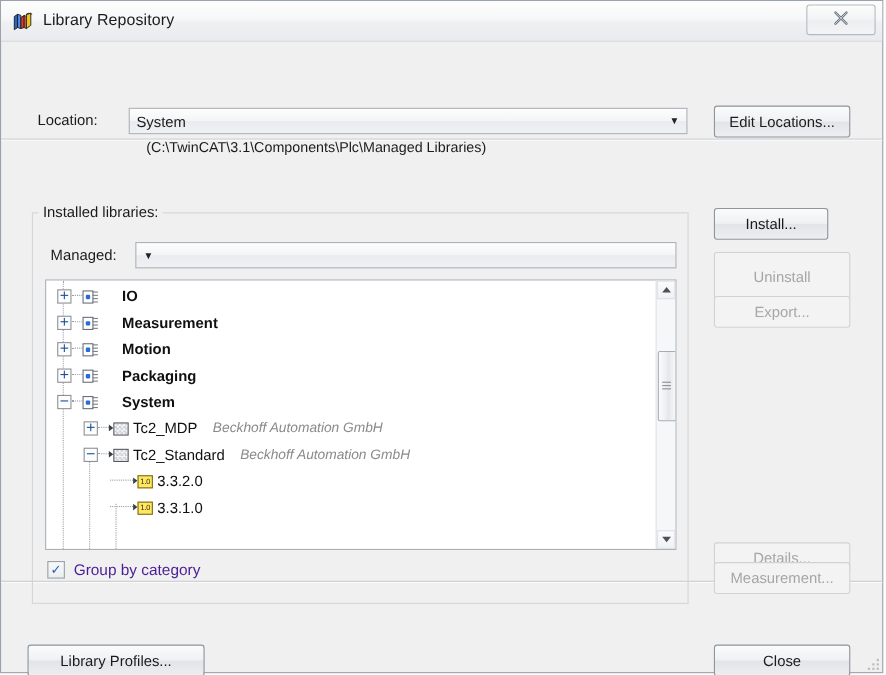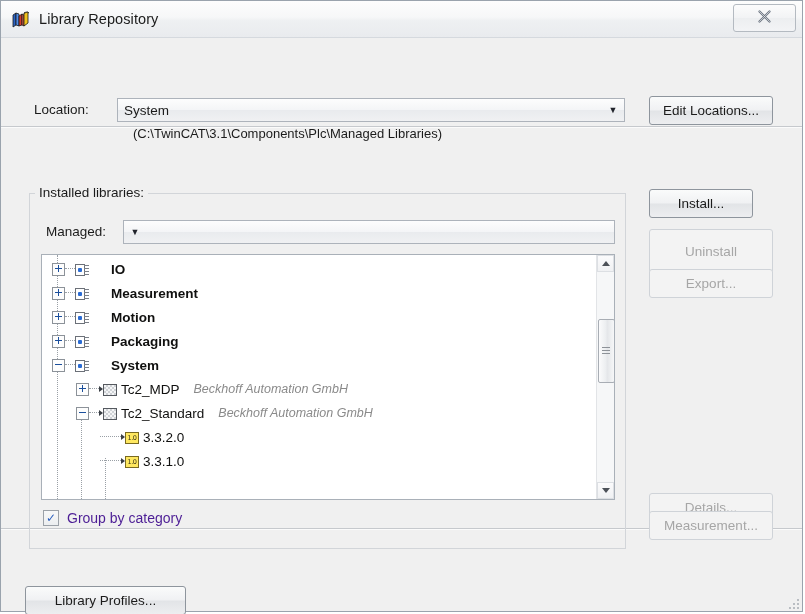--- a/index.html
+++ b/index.html
@@ -508,20 +508,21 @@
       <span class="chk-label">Group by category</span>
     </div>
 
     <div class="btn" id="btn-install">Install...</div>
     <div class="btn disabled" id="btn-uninstall">Uninstall</div>
     <div class="btn disabled" id="btn-export">Export...</div>
     <div class="btn disabled" id="btn-details">Details...</div>
     <div class="btn disabled" id="btn-dependencies">Measurement...</div>
 
     <div class="btn" id="btn-library-profiles">Library Profiles...</div>
+    <div class="btn" id="btn-close">Close</div>
 
     <span class="resize-grip">
       <i style="right:0;bottom:0"></i>
         <i style="right:4px;bottom:0"></i>
         <i style="right:8px;bottom:0"></i>
       <i style="right:0;bottom:4px"></i>
         <i style="right:4px;bottom:4px"></i>
       <i style="right:0;bottom:8px"></i>
     </span>
   </div>

